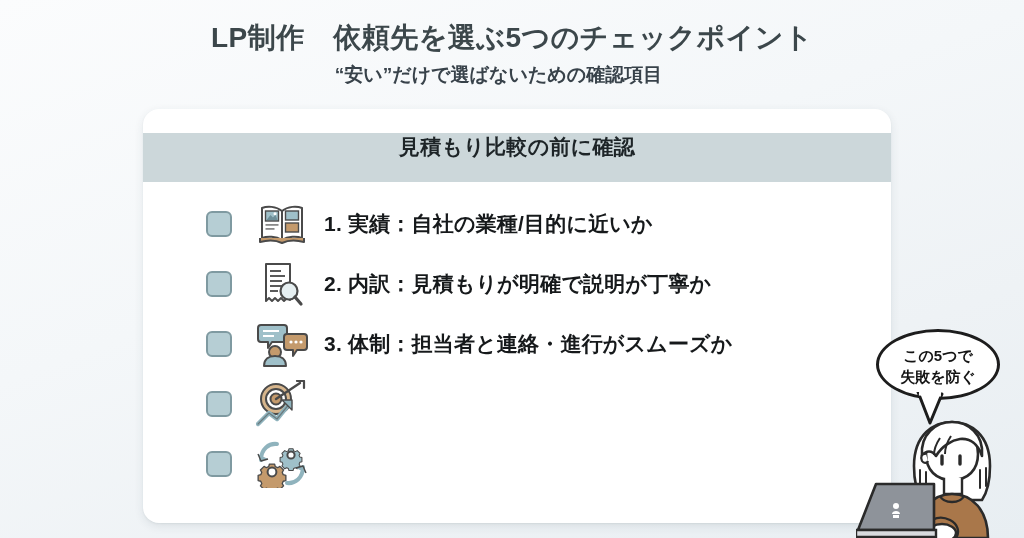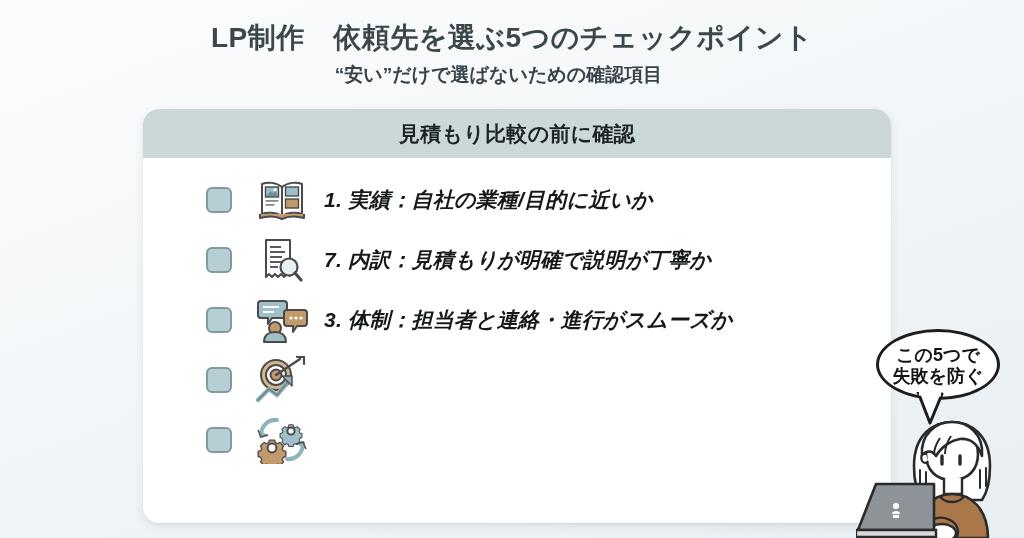--- a/index.html
+++ b/index.html
@@ -61,41 +61,41 @@
     background: #ffffff;
     border-radius: 16px;
     box-shadow: 0 3px 10px rgba(40, 60, 70, 0.10),
                 0 1px 2px rgba(40, 60, 70, 0.06);
     overflow: hidden;
   }
   .card-header {
     height: 49px;
     background: #ccd7da;
     display: flex;
-    align-items: center;
+    align-items: flex-start;
     justify-content: center;
+    margin-top: 24px;
   }
   .card-header-text {
     font-size: 21px;
     font-weight: 700;
     color: #1d2427;
     letter-spacing: 0.3px;
   }
 
   .card-body {
     padding: 12px 0 0 0;
   }
 
   
   .row {
     display: flex;
     align-items: center;
     height: 60px;
     padding-left: 63px;
-    font-style: italic;
   }
   .checkbox {
     flex: 0 0 auto;
     width: 26px;
     height: 26px;
     border-radius: 6px;
     background: #b6ced4;
     border: 2px solid #7f9aa1;
     box-sizing: border-box;
   }
@@ -130,21 +130,21 @@
     border: 3px solid #1d1d1d;
     border-radius: 50% / 50%;
     box-sizing: border-box;
   }
   .bubble-text {
     position: absolute;
     left: 0;
     top: 13px;
     width: 100%;
     text-align: center;
-    font-size: 18px;
+    font-size: 15px;
     line-height: 21px;
     font-weight: 700;
     color: #141414;
     white-space: pre-line;
   }
   .bubble-tail {
     position: absolute;
     left: 916px;
     top: 392px;
     width: 0;
@@ -206,21 +206,21 @@
             <path d="M7 4 L31 4 L31 40 L28 38 L25 41 L22 38 L19 41 L16 38 L13 41 L10 38 L7 41 Z" fill="#ffffff" stroke="#4a4a4a" stroke-width="2" stroke-linejoin="round"></path>
             <rect x="11" y="10" width="11" height="2" fill="#5a5a5a"></rect>
             <rect x="11" y="15" width="15" height="2" fill="#5a5a5a"></rect>
             <rect x="11" y="20" width="12" height="2" fill="#5a5a5a"></rect>
             <rect x="11" y="25" width="14" height="2" fill="#5a5a5a"></rect>
             <rect x="11" y="30" width="8" height="2" fill="#5a5a5a"></rect>
             <circle cx="30" cy="31" r="8.5" fill="#e6eff1" stroke="#4a4a4a" stroke-width="2.2"></circle>
             <line x1="36" y1="37" x2="42" y2="44" stroke="#4a4a4a" stroke-width="3.2" stroke-linecap="round"></line>
           </svg>
         </div>
-        <div class="row-text">7. 内訳：見積もりが明確で説明が丁寧か</div>
+        <div class="row-text">2. 内訳：見積もりが明確で説明が丁寧か</div>
       </div>
 
       <div class="row">
         <div class="checkbox"></div>
         <div class="icon-wrap">
           <svg width="52" height="46" viewBox="0 0 52 46">
             <path d="M5 4 L28 4 A3 3 0 0 1 31 7 L31 18 A3 3 0 0 1 28 21 L16 21 L12 27 L12 21 L5 21 A3 3 0 0 1 2 18 L2 7 A3 3 0 0 1 5 4 Z" fill="#9fc0c9" stroke="#4a4a4a" stroke-width="2" stroke-linejoin="round"></path>
             <rect x="7" y="9" width="16" height="2" fill="#ffffff"></rect>
             <rect x="7" y="14" width="11" height="2" fill="#ffffff"></rect>
             <path d="M31 13 L48 13 A3 3 0 0 1 51 16 L51 26 A3 3 0 0 1 48 29 L41 29 L37 35 L37 29 L31 29 A3 3 0 0 1 28 26 L28 16 A3 3 0 0 1 31 13 Z" fill="#c49a6c" stroke="#4a4a4a" stroke-width="2" stroke-linejoin="round"></path>

